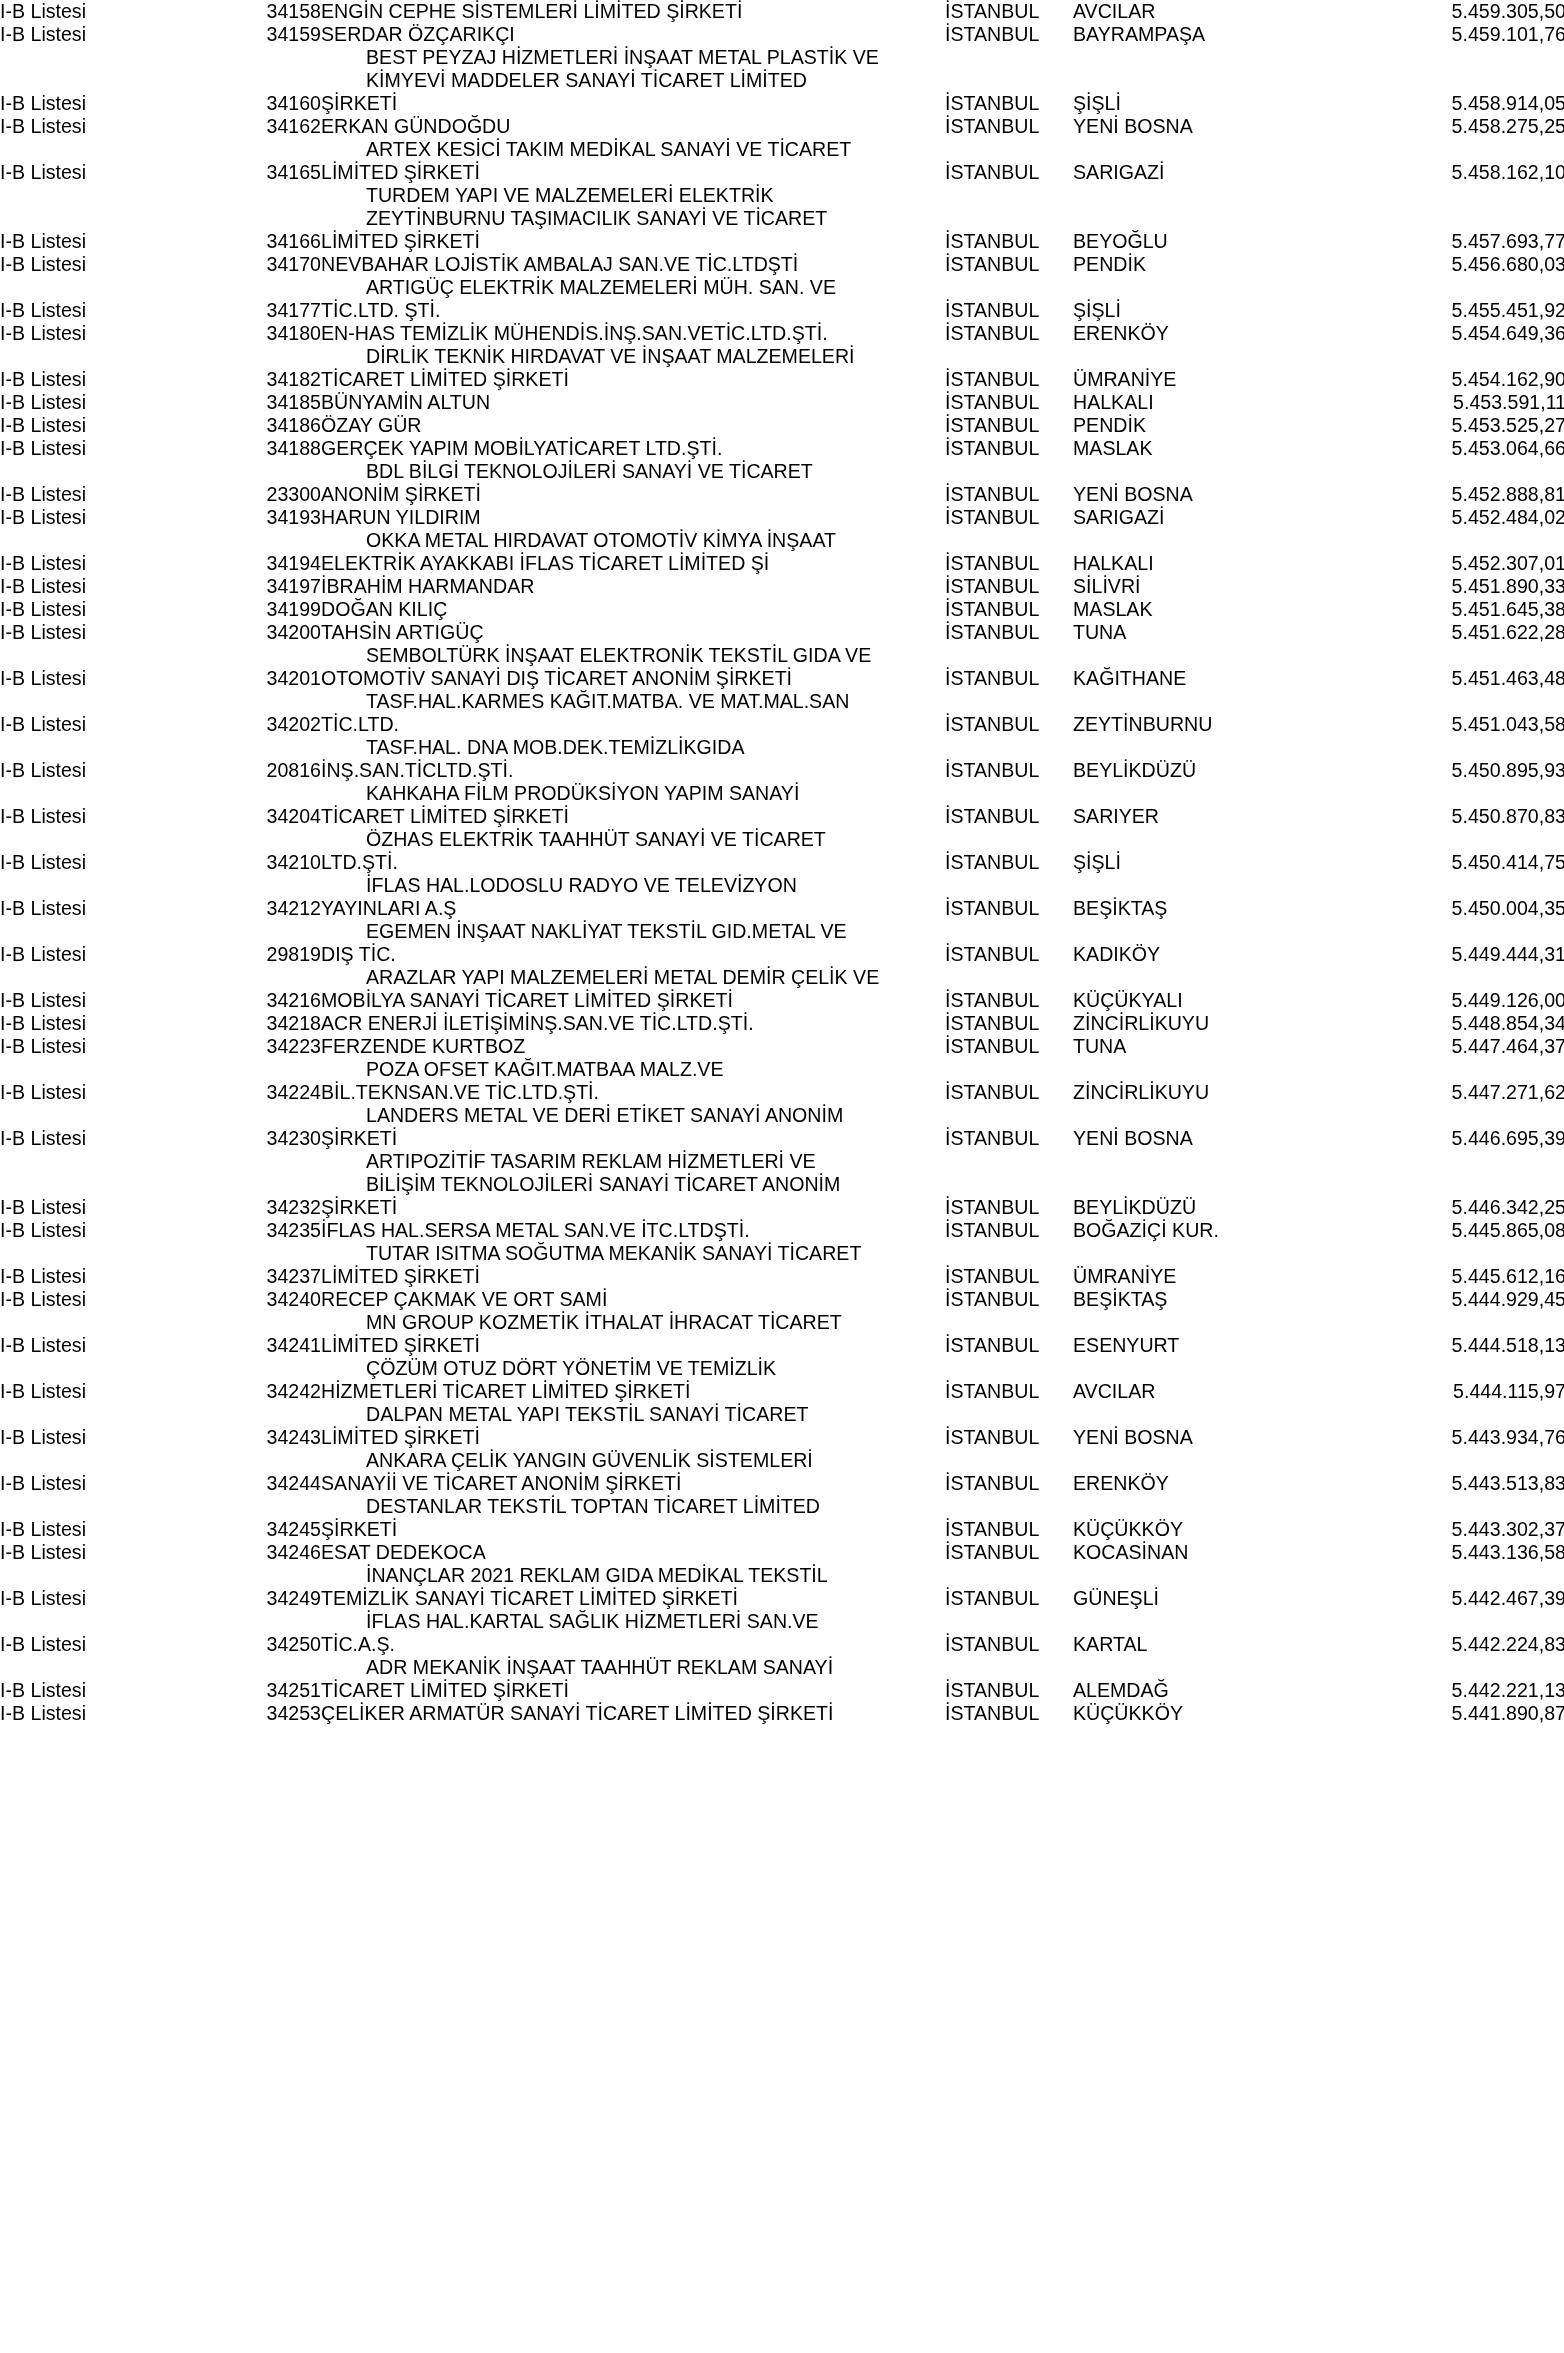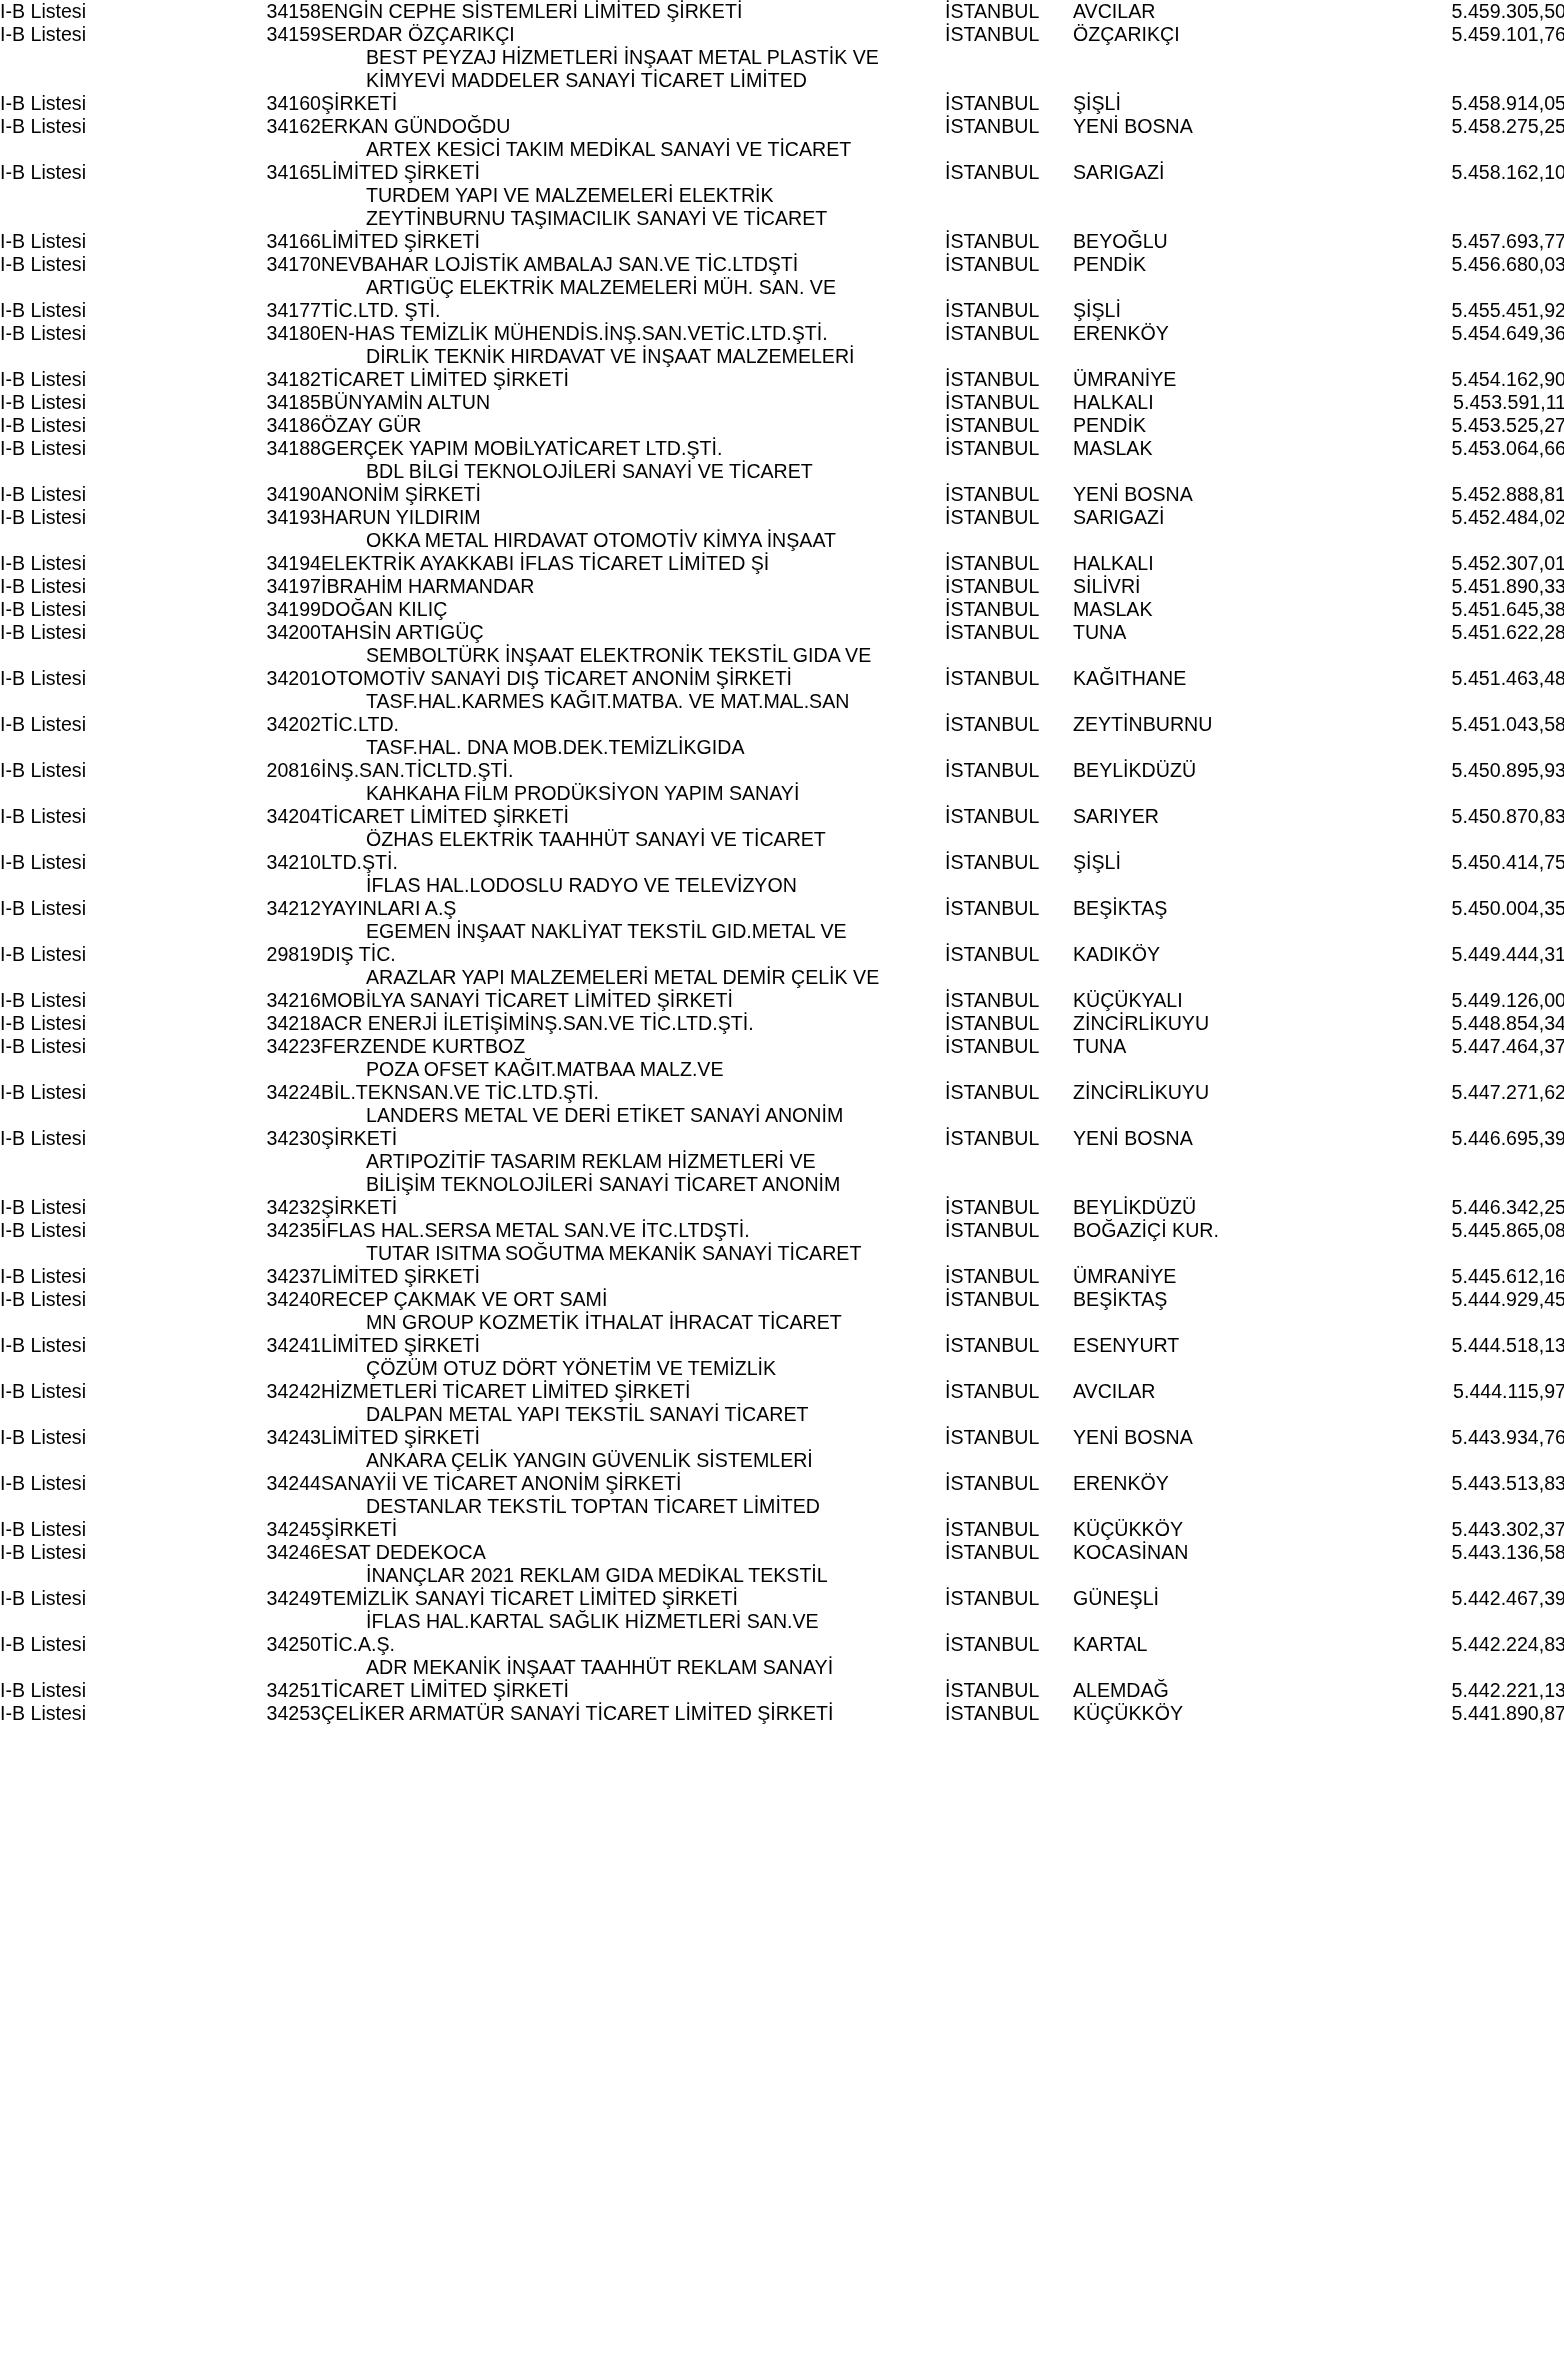--- a/index.html
+++ b/index.html
@@ -75,21 +75,21 @@
           <td class="title-cell">ENGİN CEPHE SİSTEMLERİ LİMİTED ŞİRKETİ</td>
           <td class="city-cell">İSTANBUL</td>
           <td class="dist-cell">AVCILAR</td>
           <td class="amt-cell">5.459.305,50</td>
         </tr>
         <tr>
           <td class="list-cell">I-B Listesi</td>
           <td class="num-cell">34159</td>
           <td class="title-cell">SERDAR ÖZÇARIKÇI</td>
           <td class="city-cell">İSTANBUL</td>
-          <td class="dist-cell">ÖZÇARIKÇI</td>
+          <td class="dist-cell">BAYRAMPAŞA</td>
           <td class="amt-cell">5.459.101,76</td>
         </tr>
         <tr class="cont">
           <td class="list-cell"></td>
           <td class="num-cell"></td>
           <td class="title-cell">BEST PEYZAJ HİZMETLERİ İNŞAAT METAL PLASTİK VE</td>
           <td class="city-cell"></td>
           <td class="dist-cell"></td>
           <td class="amt-cell"></td>
         </tr>
@@ -232,21 +232,21 @@
         <tr class="cont">
           <td class="list-cell"></td>
           <td class="num-cell"></td>
           <td class="title-cell">BDL BİLGİ TEKNOLOJİLERİ SANAYİ VE TİCARET</td>
           <td class="city-cell"></td>
           <td class="dist-cell"></td>
           <td class="amt-cell"></td>
         </tr>
         <tr>
           <td class="list-cell">I-B Listesi</td>
-          <td class="num-cell">34190</td>
+          <td class="num-cell">23300</td>
           <td class="title-cell">ANONİM ŞİRKETİ</td>
           <td class="city-cell">İSTANBUL</td>
           <td class="dist-cell">YENİ BOSNA</td>
           <td class="amt-cell">5.452.888,81</td>
         </tr>
         <tr>
           <td class="list-cell">I-B Listesi</td>
           <td class="num-cell">34193</td>
           <td class="title-cell">HARUN YILDIRIM</td>
           <td class="city-cell">İSTANBUL</td>

